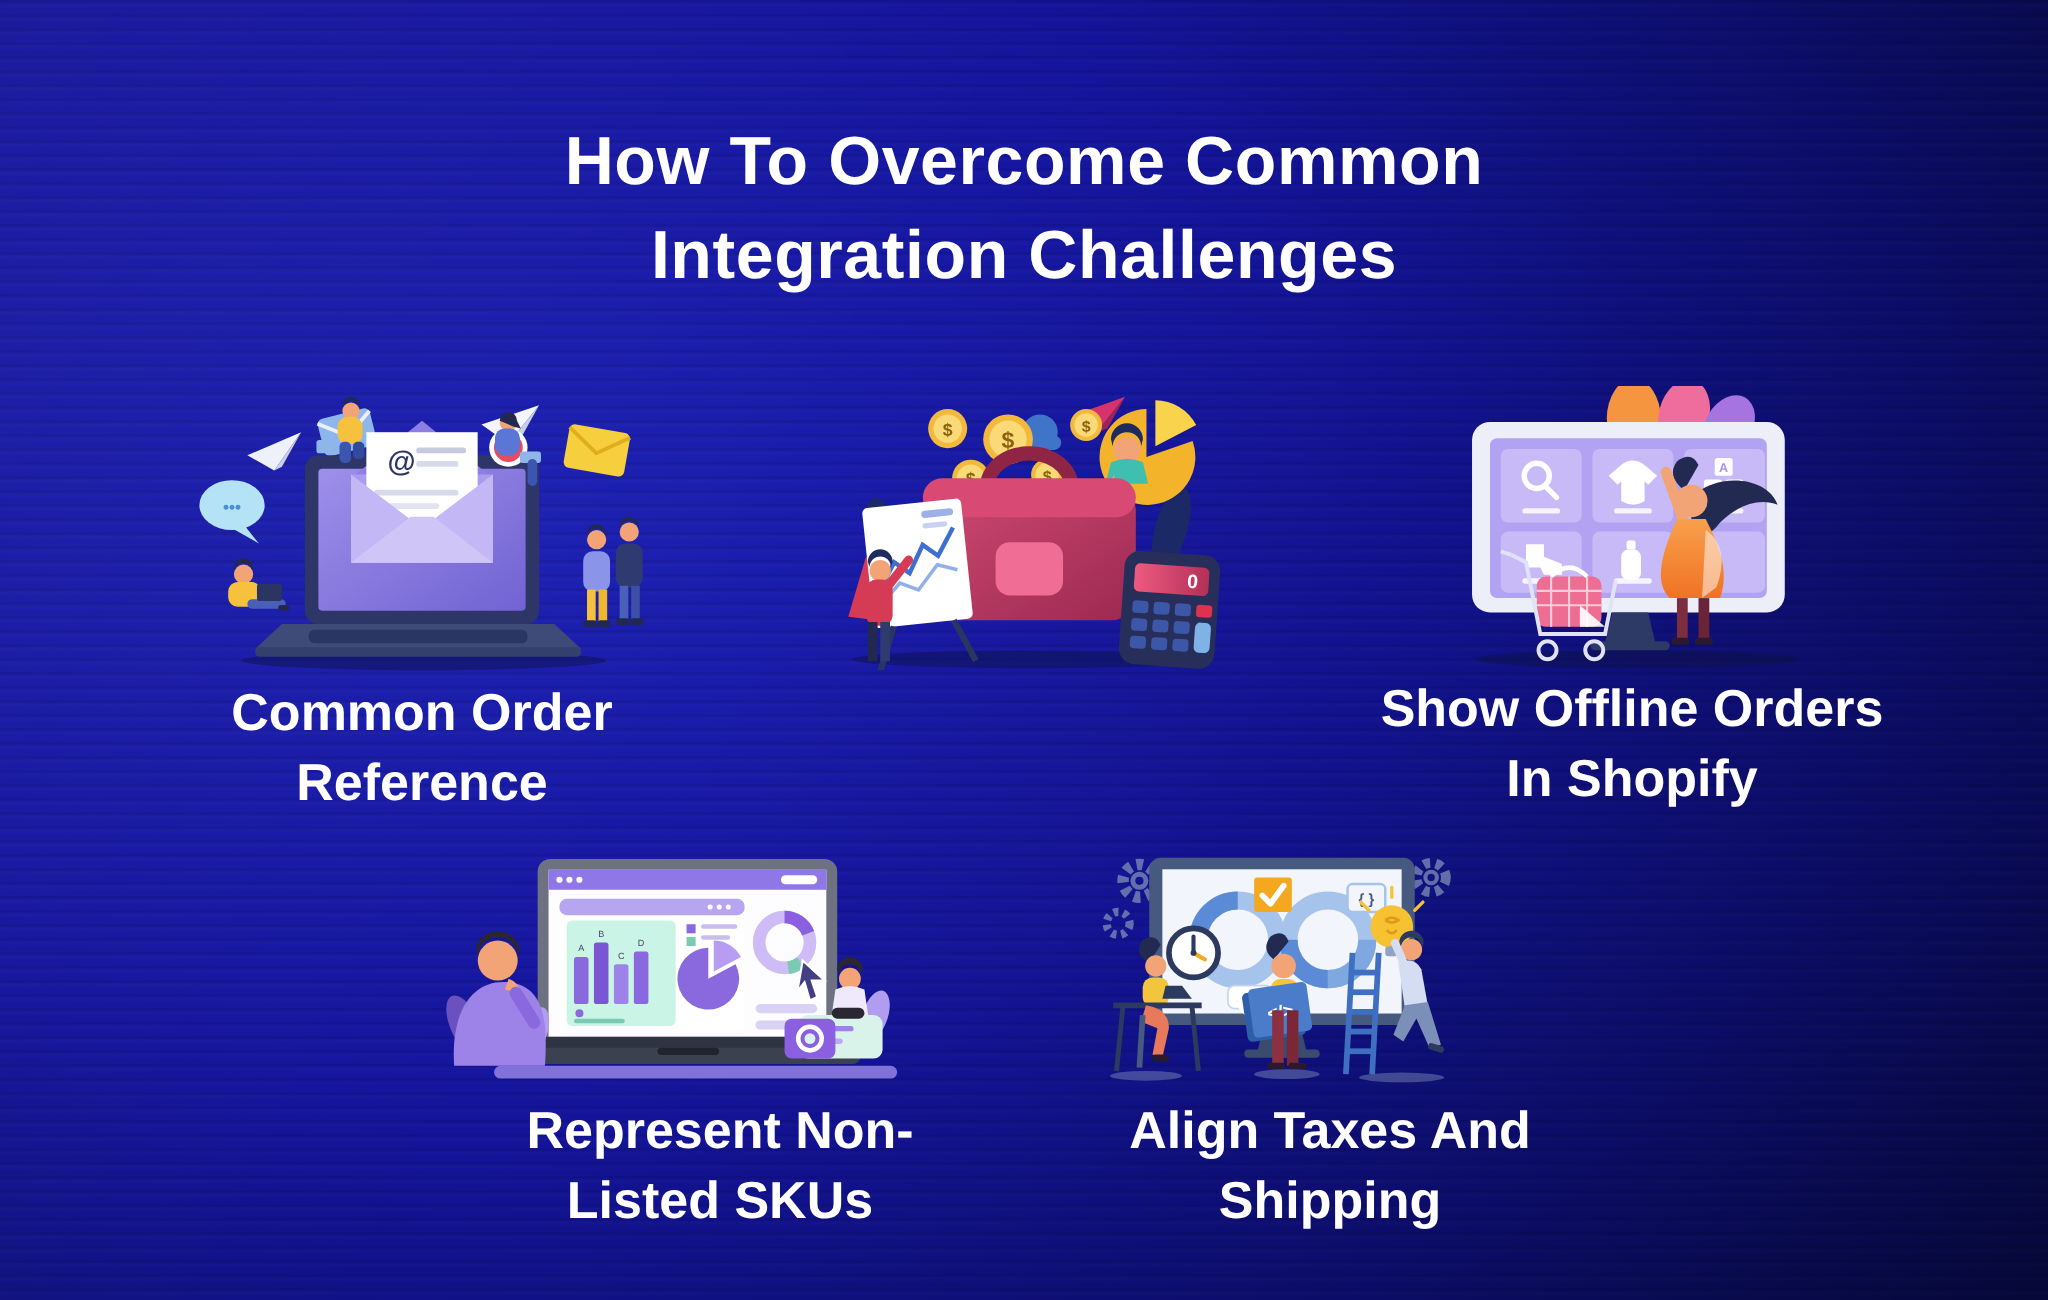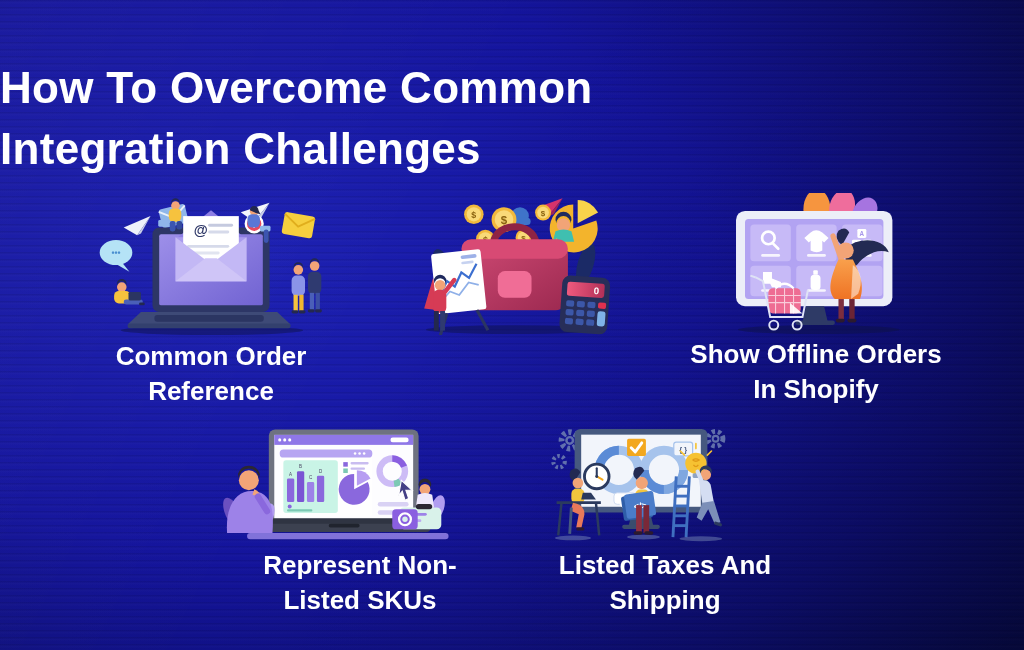--- a/index.html
+++ b/index.html
@@ -20,22 +20,22 @@
         transparent 4px, transparent 7px);
     opacity:.55;
   }
   .vignette {
     position:absolute; inset:0; pointer-events:none;
     background: linear-gradient(118deg, rgba(255,255,255,0.03) 0%, transparent 40%, rgba(0,0,16,0.25) 100%);
   }
 
   .title {
     position:absolute; top:58px; left:0; width:100%;
-    text-align:left; color:#ffffff;
-    font-size:44px; font-weight:800; line-height:1.38;
+    text-align:center; color:#ffffff;
+    font-size:34px; font-weight:800; line-height:1.38;
     letter-spacing:0.3px; white-space:pre-line;
   }
 
   .item { position:absolute; width:300px; display:flex; flex-direction:column; align-items:center; }
   .item .art { display:flex; align-items:flex-end; justify-content:center; }
   .row1 .art { height:142px; }
   .row2 .art { height:120px; }
   .caption {
     margin-top:2px; color:#ffffff; text-align:center;
     font-size:26px; font-weight:700; line-height:1.33; white-space:pre-line;
@@ -582,16 +582,16 @@
           <line x1="20" y1="96" x2="16" y2="136" stroke="#2b3a5e" stroke-width="3"></line>
           <line x1="62" y1="96" x2="66" y2="136" stroke="#2b3a5e" stroke-width="3"></line>
           <path d="M34,96 q14,2 14,14 l-4,18 -6,-2 3,-16 -10,-4 Z" fill="#e8795a"></path>
           <rect x="38" y="126" width="10" height="4" rx="2" fill="#2b1a2e"></rect>
           <line x1="32" y1="102" x2="30" y2="134" stroke="#46597f" stroke-width="3.5"></line>
           <ellipse cx="34" cy="139" rx="22" ry="3" fill="#8fa3c4" opacity="0.4"></ellipse>
         </g>
         <ellipse cx="190" cy="140" rx="26" ry="3" fill="#8fa3c4" opacity="0.4"></ellipse>
       </svg>
     </div>
-    <div class="caption">Listed Taxes And
+    <div class="caption">Align Taxes And
 Shipping</div>
   </div>
 </div>
 
 </body></html>

